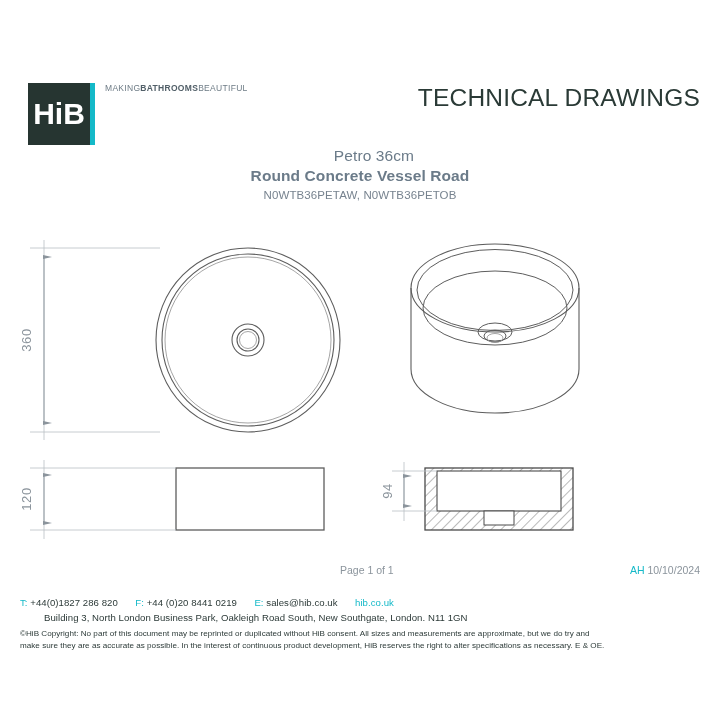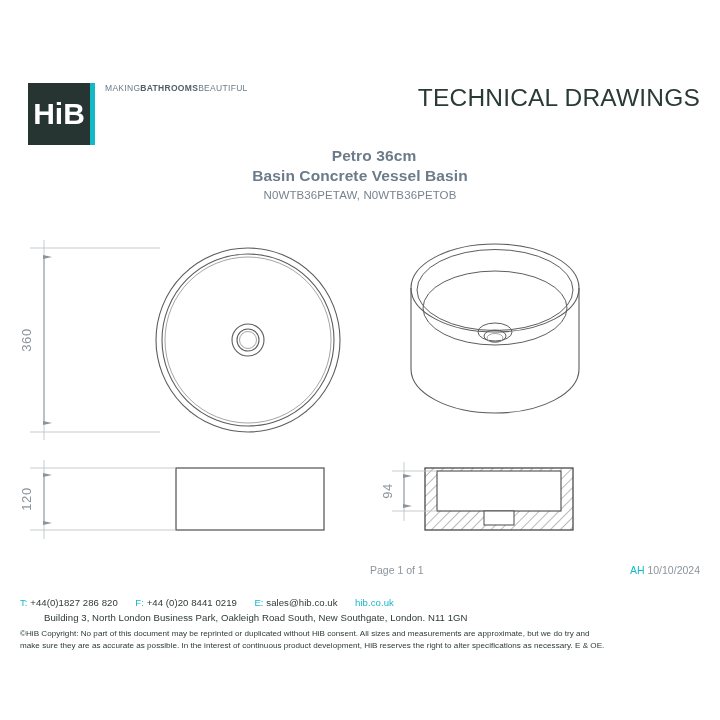--- a/index.html
+++ b/index.html
@@ -86,21 +86,21 @@
   
   .product-title {
     position: absolute;
     left: 0; top: 146px;
     width: 720px;
     text-align: center;
     color: #6b7b89;
   }
   .product-title .pt1 {
     font-size: 15.5px;
-    font-weight: 700;
+    font-weight: 400;
     line-height: 20px;
     letter-spacing: 0.1px;
     margin-left: 28px;
   }
   .product-title .pt2 {
     font-size: 15.5px;
     font-weight: 700;
     line-height: 20px;
     letter-spacing: 0.1px;
   }
@@ -127,21 +127,20 @@
     left: 0; top: 564px;
     width: 720px;
     height: 18px;
     font-size: 10.5px;
     color: #8b949c;
   }
   .page-no {
     position: absolute;
     left: 340px; top: 0;
     white-space: nowrap;
-    margin-left: 30px;
   }
   .rev-block {
     position: absolute;
     right: 20px; top: 0;
     white-space: nowrap;
     margin-left: 20px;
   }
   .rev-init { color: #14b9c8; }
   .rev-date { color: #8b949c; }
 
@@ -194,21 +193,21 @@
         <span class="tl2">BATHROOMS</span>
         <span class="tl3">BEAUTIFUL</span>
       </div>
     </div>
 
     <div class="tech-title">TECHNICAL DRAWINGS</div>
   </div>
 
   <div class="product-title">
     <div class="pt1">Petro 36cm</div>
-    <div class="pt2">Basin Concrete Vessel Basin</div>
+    <div class="pt2">Round Concrete Vessel Road</div>
     <div class="pt3">N0WTB36PETAW, N0WTB36PETOB</div>
   </div>
 
   <div class="drawings">
     <svg width="720" height="330" viewBox="0 0 720 330" xmlns="http://www.w3.org/2000/svg">
       <defs>
 
         <pattern id="hatch" width="7" height="7" patternTransform="rotate(45)" patternUnits="userSpaceOnUse">
           <line x1="0" y1="0" x2="0" y2="7" stroke="#5d5d5d" stroke-width="0.9"></line>
         </pattern>

